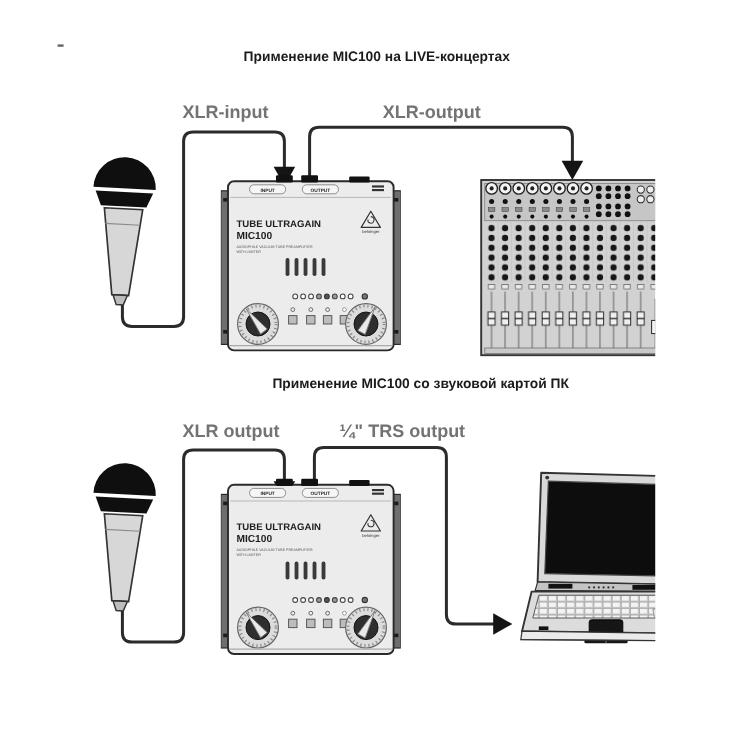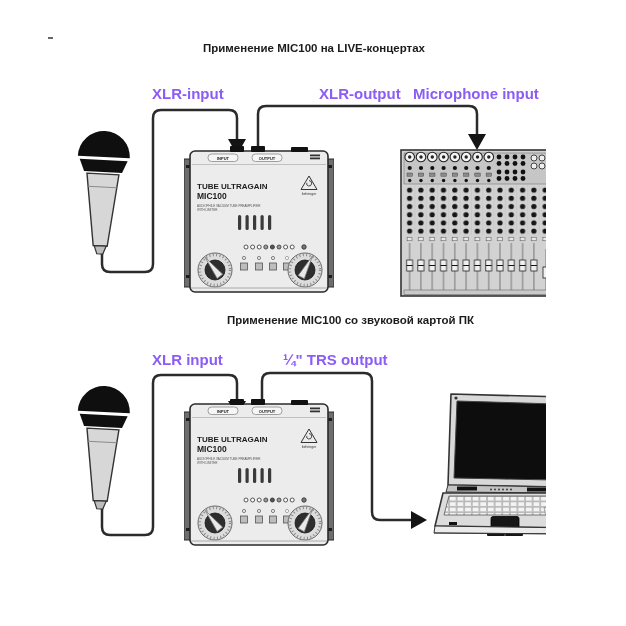--- a/index.html
+++ b/index.html
@@ -1,39 +1,38 @@
 <!DOCTYPE html>
 <html><head>
 <meta charset="utf-8">
 <style>
   html,body{margin:0;padding:0;background:#fff;}
   #stage{position:relative;width:546px;height:626px;background:#ffffff;overflow:hidden;
          font-family:"Liberation Sans",sans-serif;}
   .title{position:absolute;font:bold 11.5px "Liberation Sans",sans-serif;color:#1b1b1b;white-space:nowrap;}
-  .cablelabel{position:absolute;font:600 15px "Liberation Sans",sans-serif;color:#8b5cf6;white-space:nowrap;}
+  .cablelabel{position:absolute;font:600 15px "Liberation Sans",sans-serif;color:#737373;white-space:nowrap;}
   .abs{position:absolute;}
   svg{display:block;}
   svg text{font-family:"Liberation Sans",sans-serif;}
   .devtitle{font-weight:bold;fill:#1d1d1d;}
   .tiny{fill:#555;}
 </style>
 </head>
 <body>
 
 <div id="stage">
 
   <div class="abs" style="left:48px;top:37px;width:5px;height:2px;background:#666;"></div>
 
   <div class="title" style="left:203px;top:42px;">Применение MIC100 на LIVE-концертах</div>
   <div class="cablelabel" style="left:152px;top:85px;">XLR-input</div>
   <div class="cablelabel" style="left:281px;top:85px;margin-left:38px;">XLR-output</div>
-  <div class="cablelabel" style="left:413px;top:85px;">Microphone input</div>
 
   <div class="title" style="left:196px;top:314px;padding-left:31px;">Применение MIC100 со звуковой картой ПК</div>
-  <div class="cablelabel" style="left:152px;top:351px;">XLR input</div>
+  <div class="cablelabel" style="left:152px;top:351px;">XLR output</div>
   <div class="cablelabel" style="left:283px;top:351px;">¼" TRS output</div>
 
   <svg class="abs" style="left:0;top:0;" width="626" height="626" viewBox="0 0 626 626">
     <g fill="none" stroke="#2b2b2b" stroke-width="2.5" stroke-linejoin="round">
       <path d="M102,251 L102,264 Q102,272 110,272 L145,272 Q153,272 153,264 L153,118 Q153,110 161,110 L229,110 Q237,110 237,118 L237,140"></path>
       <path d="M258,150 L258,114 Q258,106 266,106 L469,106 Q477,106 477,114 L477,135"></path>
       <path d="M102,506 L102,527 Q102,535 110,535 L145,535 Q153,535 153,527 L153,383 Q153,375 161,375 L229,375 Q237,375 237,383 L237,402"></path>
       <path d="M262,403 L262,381 Q262,373 270,373 L364,373 Q372,373 372,381 L372,512 Q372,520 380,520 L412,520"></path>
     </g>
     <g fill="#141414">

